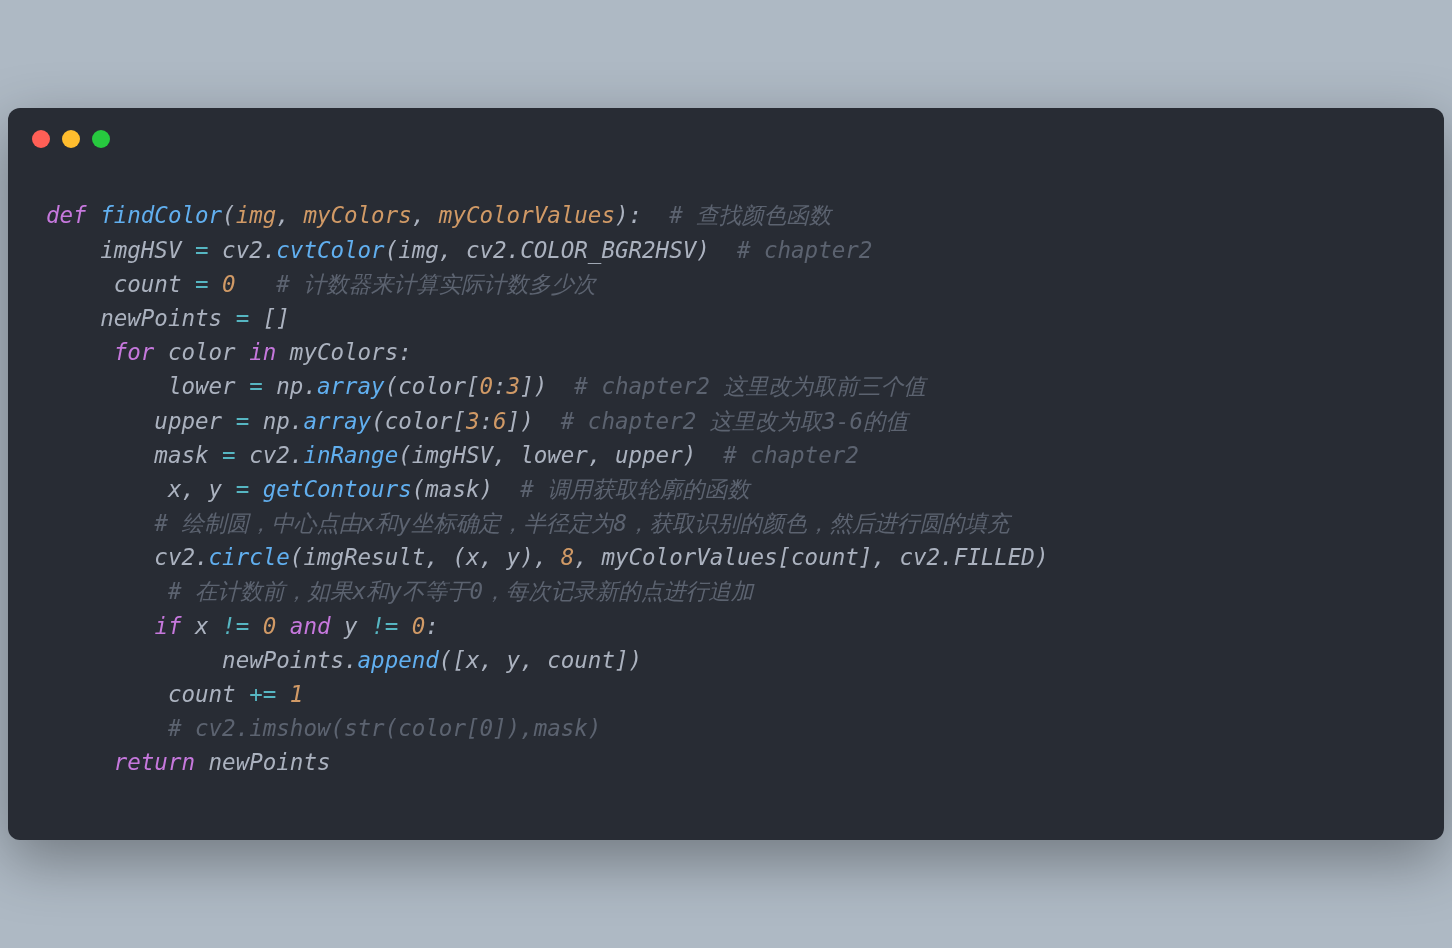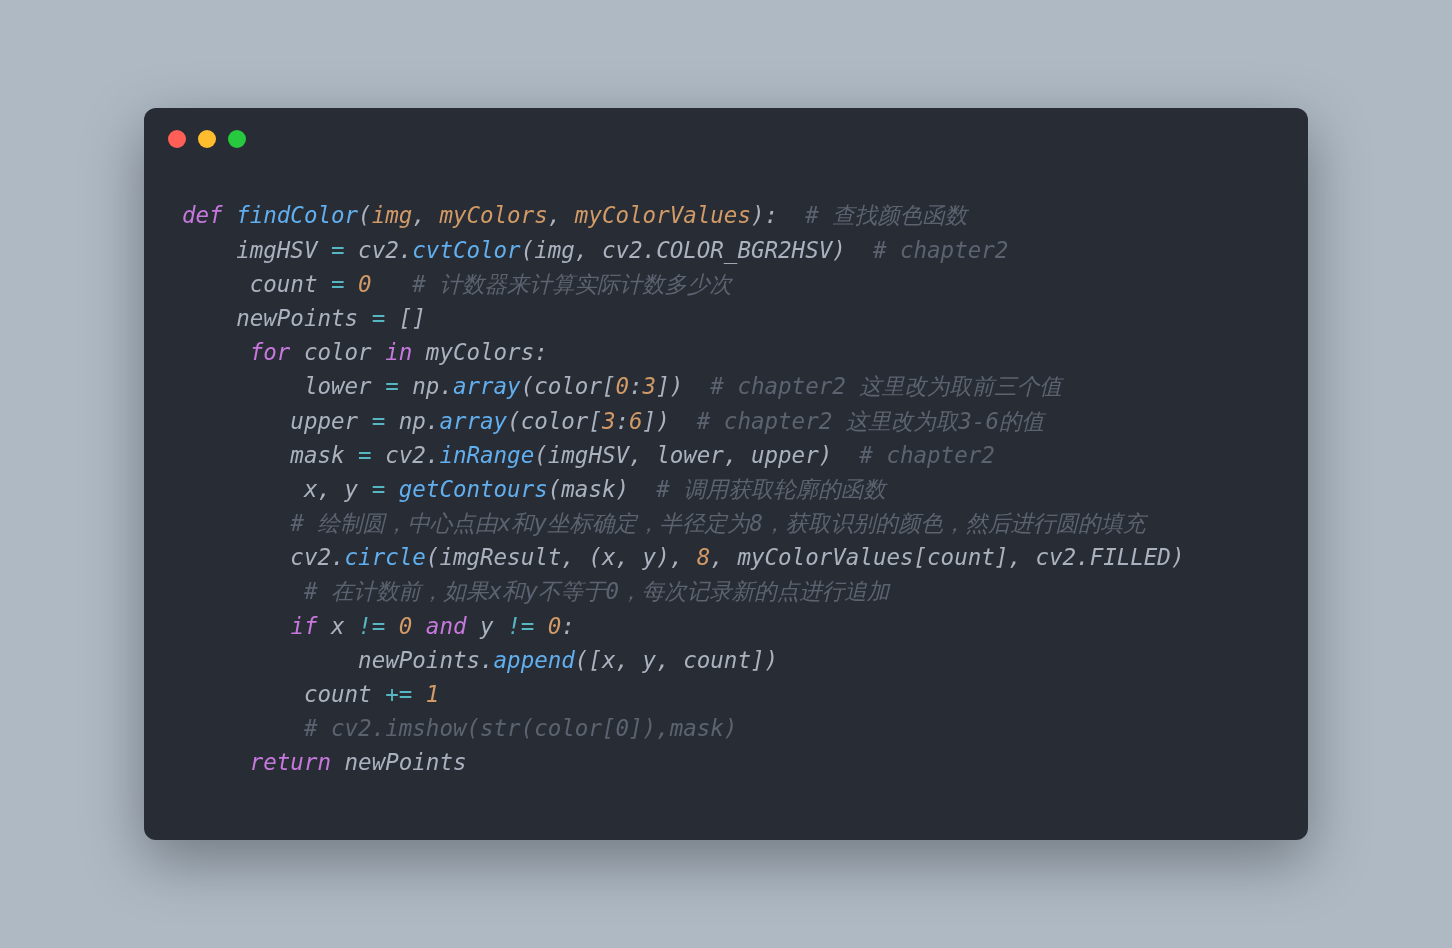--- a/index.html
+++ b/index.html
@@ -6,21 +6,21 @@
   body {
     background: #aeb9c4;
     width: 1452px;
     height: 948px;
     display: flex;
     align-items: center;
     justify-content: center;
     font-family: ui-monospace, "SF Mono", "Cascadia Code", Menlo, Consolas, monospace;
   }
   .window {
-    width: 1164px;
+    width: 1436px;
     background: #282c34;
     border-radius: 12px;
     box-shadow: 0 20px 60px rgba(0,0,0,0.35);
     overflow: hidden;
   }
   .titlebar {
     display: flex;
     gap: 12px;
     padding: 22px 24px 0 24px;
   }

